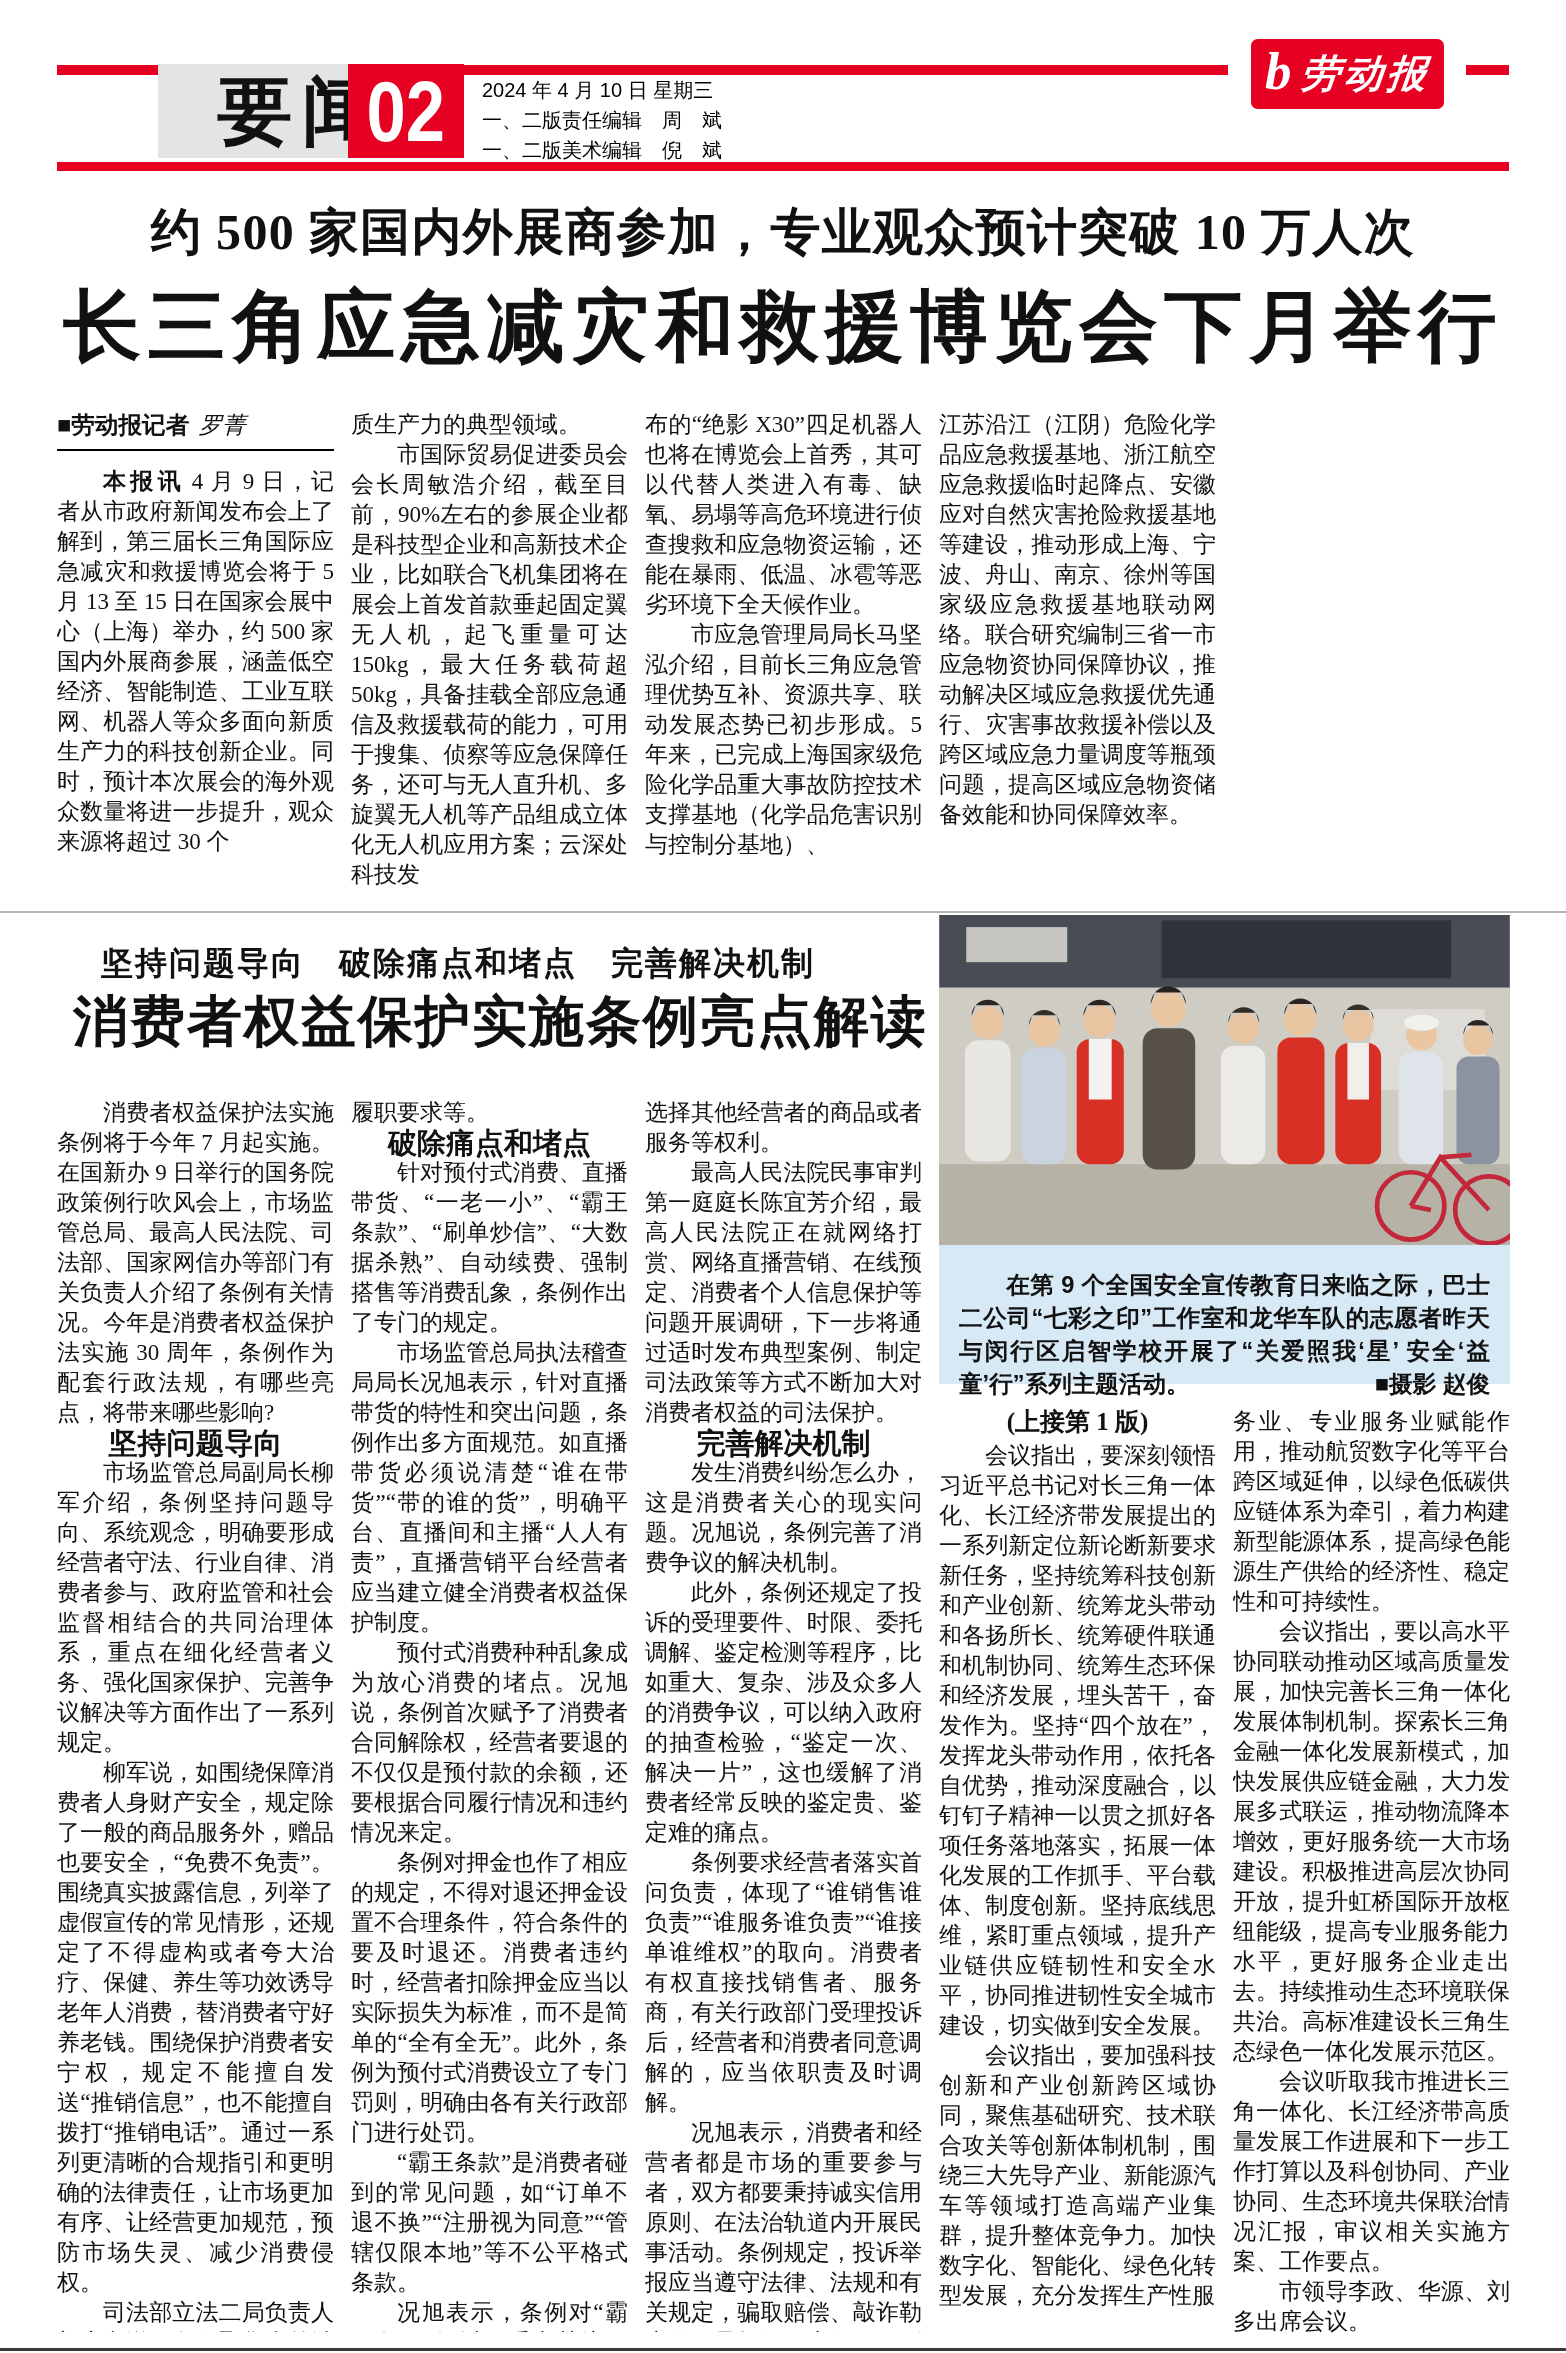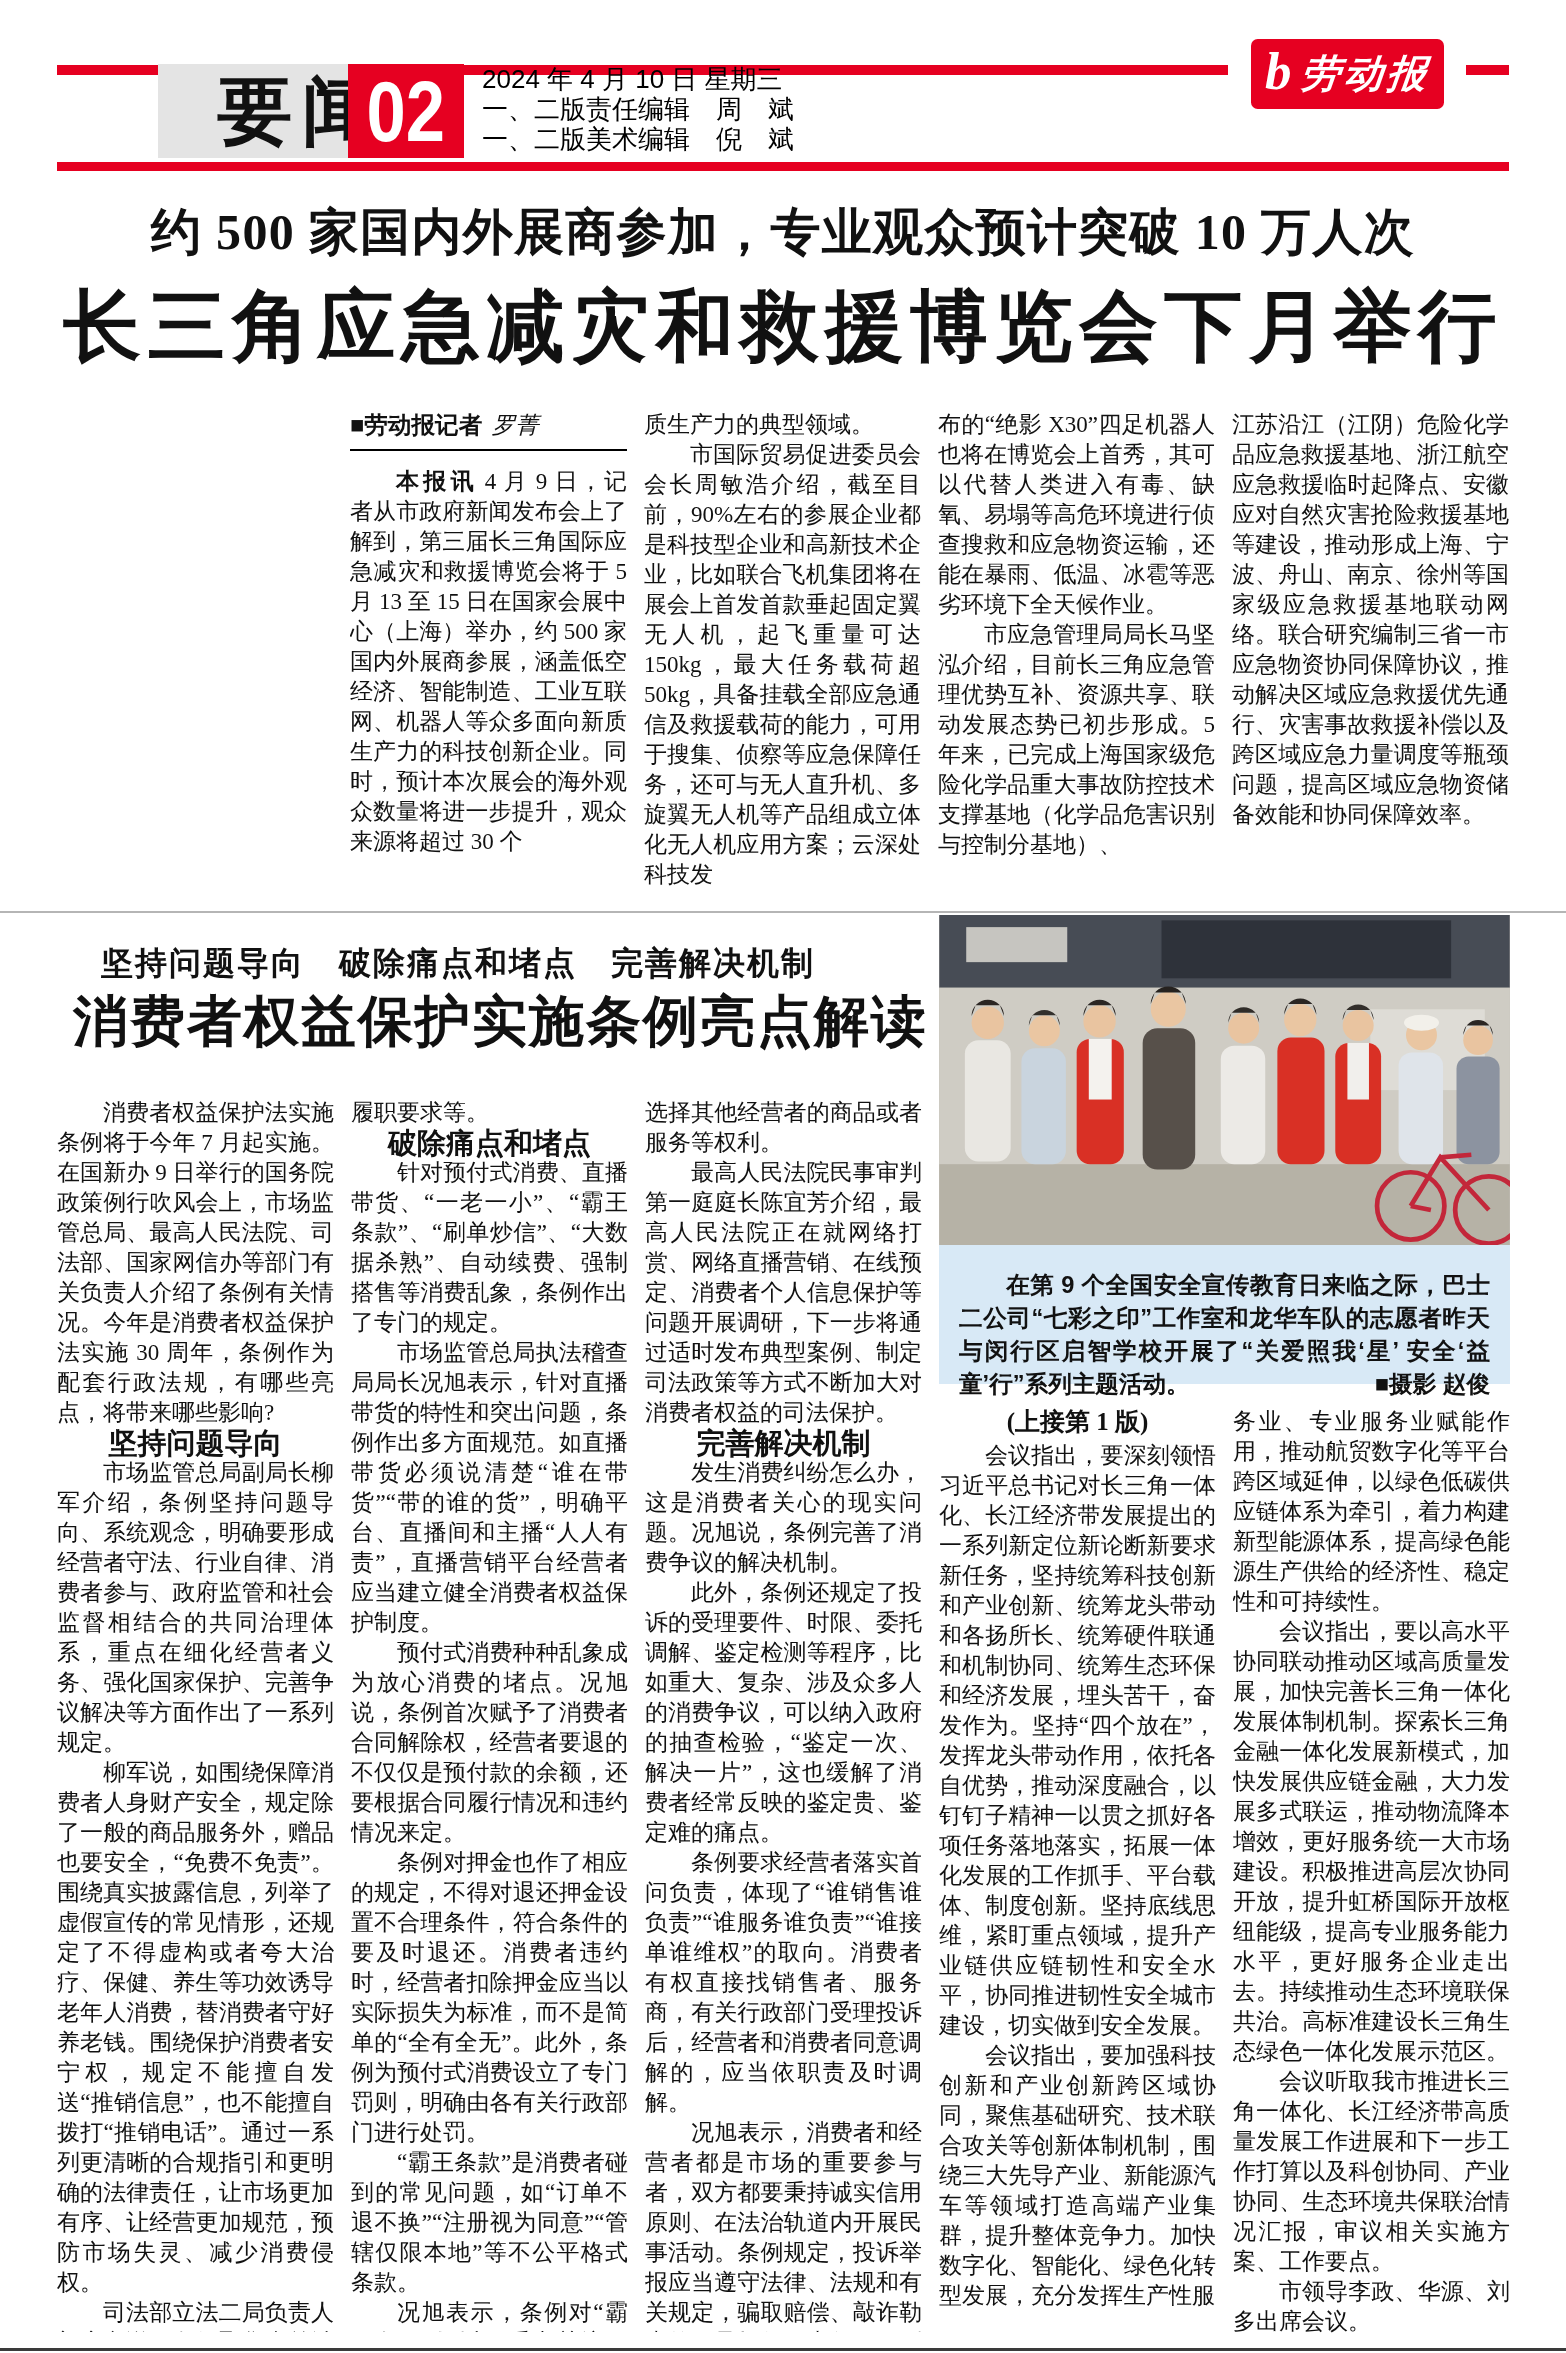--- a/index.html
+++ b/index.html
@@ -17,31 +17,31 @@
         font-size:53px;line-height:53px;transform:translateY(-2.7px);}
   .logo-script{color:#fff;font-family:"Liberation Serif",serif;font-weight:700;font-style:italic;
         font-size:39px;letter-spacing:4px;transform:skewX(-6deg);}
   .section-box{position:absolute;left:158px;top:64px;width:190px;height:94px;background:#e4e4e4;
         display:flex;align-items:center;justify-content:center;padding-left:44px;}
   .section-box span{font-size:75px;font-weight:900;letter-spacing:9.4px;line-height:1;margin-left:9.4px;}
   .pageno-box{position:absolute;left:348px;top:64px;width:116px;height:94px;background:#e60021;
         display:flex;align-items:center;justify-content:center;}
   .pageno-box span{color:#fff;font-family:"Liberation Sans","DejaVu Sans",sans-serif;font-weight:900;
         font-size:86px;line-height:1;transform:scaleX(.82);}
-  .issue-info{position:absolute;left:482px;top:64px;width:606px;
-        font-family:"Liberation Sans","DejaVu Sans",sans-serif;font-size:26px;line-height:30px;color:#000;}
+  .issue-info{position:absolute;left:482px;top:75px;width:606px;
+        font-family:"Liberation Sans","DejaVu Sans",sans-serif;font-size:20px;line-height:30px;color:#000;}
   .header-red-rule{position:absolute;left:57px;top:162px;width:1452px;height:9.4px;background:#e60021;}
   
   .a1-kicker{position:absolute;left:57px;top:199px;width:1452px;text-align:center;
         font-weight:900;font-size:50px;letter-spacing:1.3px;white-space:nowrap;}
   .a1-title{position:absolute;left:57px;top:275px;width:1452px;text-align:center;
         font-weight:900;font-size:78px;letter-spacing:6.7px;white-space:nowrap;}
   .cols{display:flex;gap:17px;position:absolute;overflow:hidden;}
   .col{flex:0 0 277px;width:277px;overflow:hidden;}
-  .body-text{font-size:23px;line-height:30px;text-align:justify;justify-content:flex-end;}
+  .body-text{font-size:23px;line-height:30px;text-align:justify;}
   .body-text p{margin:0;text-indent:2em;}
   .body-text p.noindent{text-indent:0;}
   .a1-cols{left:57px;top:410px;width:1452px;height:489px;}
   .byline{font-size:23.6px;white-space:nowrap;}
   .byline .b-label{font-weight:900;}
   .byline .b-name{font-style:italic;margin-left:9.4px;}
   .byline-rule{border-bottom:2.7px solid #000;margin:9.4px 0 16px 0;}
   .lead-label{font-weight:900;letter-spacing:2.7px;margin-right:6.7px;margin-top:32px;}
   
   .section-divider{position:absolute;left:0;top:911px;width:1567px;height:2px;background:#b5b5b5;}

